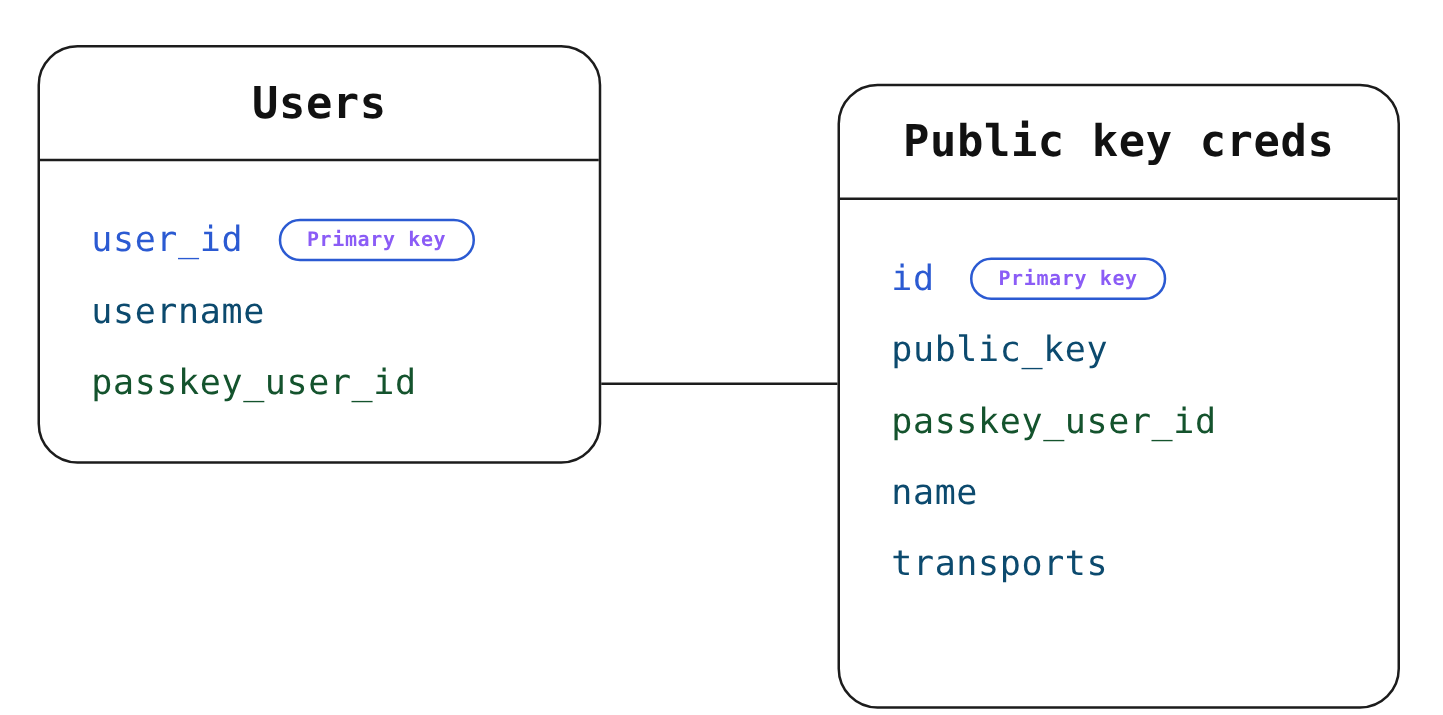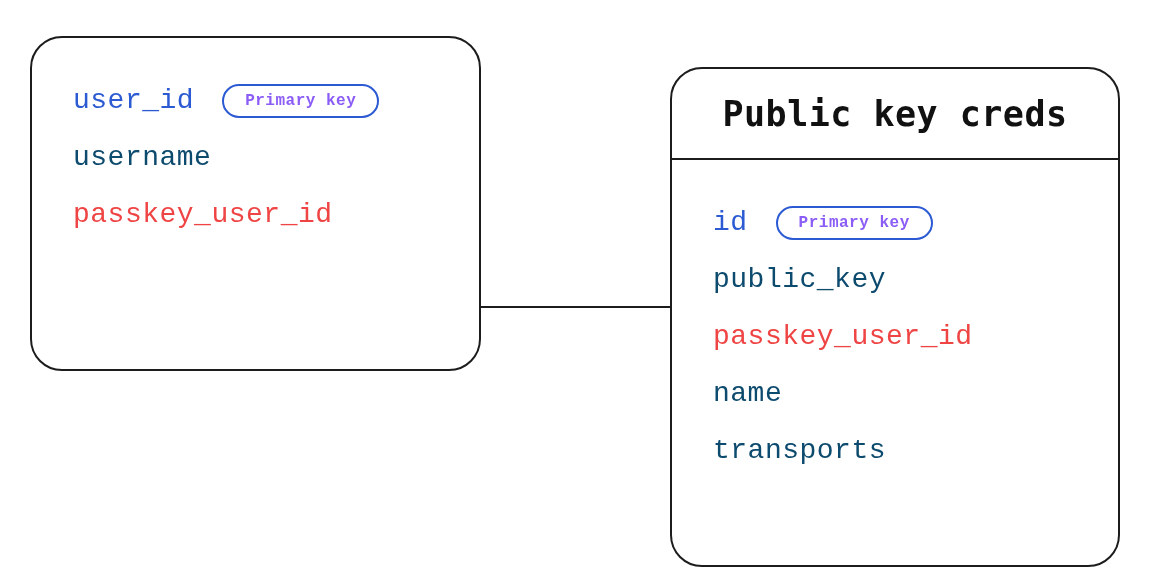--- a/index.html
+++ b/index.html
@@ -45,35 +45,34 @@
   }
   .table-title {
     font-size: 35px;
     font-weight: bold;
     color: #111111;
     letter-spacing: 0.5px;
     white-space: nowrap;
   }
   .table-body {
     padding: 34px 20px 0 41px;
-    font-family: Liberation Mono, monospace;
   }
   .field-row {
     height: 57px;
     display: flex;
     align-items: center;
     white-space: nowrap;
   }
   .field-name {
     font-size: 28px;
     letter-spacing: 0.5px;
   }
   .c-black  { color: #0c4a6e; text-align: center; }
   .c-blue   { color: #2b5ad2; }
-  .c-orange { color: #ef4444; }
+  .c-orange { color: #14532d; }
   .pk-badge {
     display: inline-flex;
     align-items: center;
     justify-content: center;
     margin-left: 28px;
     height: 34px;
     padding: 0 21px;
     border: 2px solid #2b5ad2;
     border-radius: 999px;
     box-sizing: border-box;
@@ -90,20 +89,23 @@
     height: 0;
     border-top: 2px solid #1c1c1c;
   }
 </style>
 </head>
 <body>
 
 <div id="canvas">
 
   <div class="table-box" id="users-box">
+    <div class="table-header">
+      <span class="table-title">Users</span>
+    </div>
     <div class="table-body">
       <div class="field-row">
         <span class="field-name c-blue">user_id</span>
         <span class="pk-badge">Primary key</span>
       </div>
       <div class="field-row">
         <span class="field-name c-black">username</span>
       </div>
       <div class="field-row">
         <span class="field-name c-orange">passkey_user_id</span>

